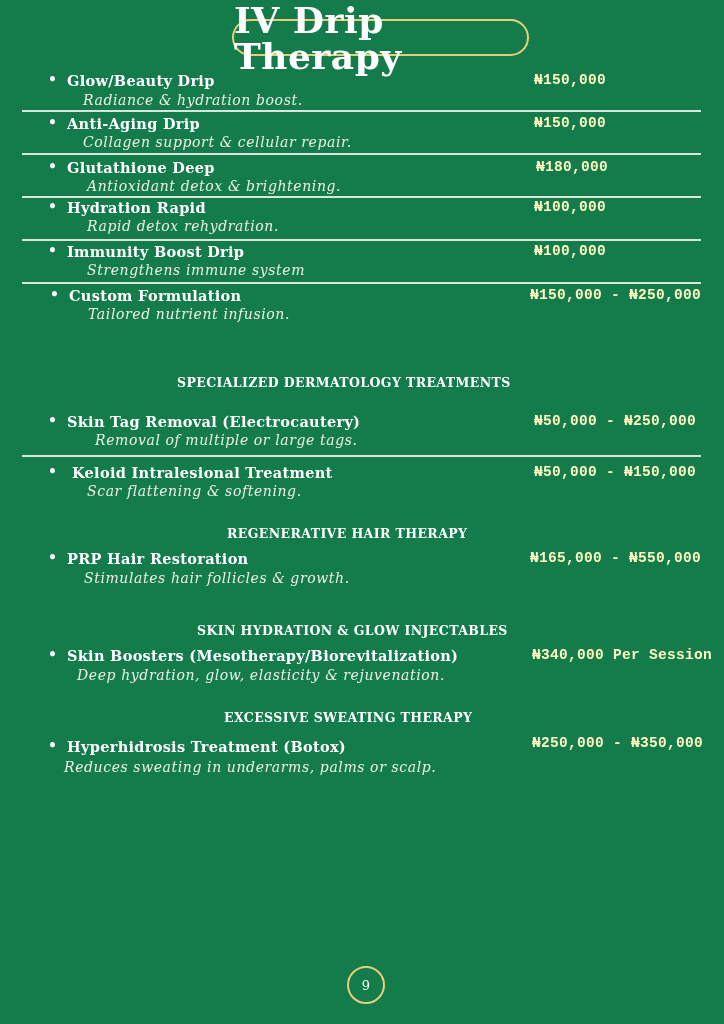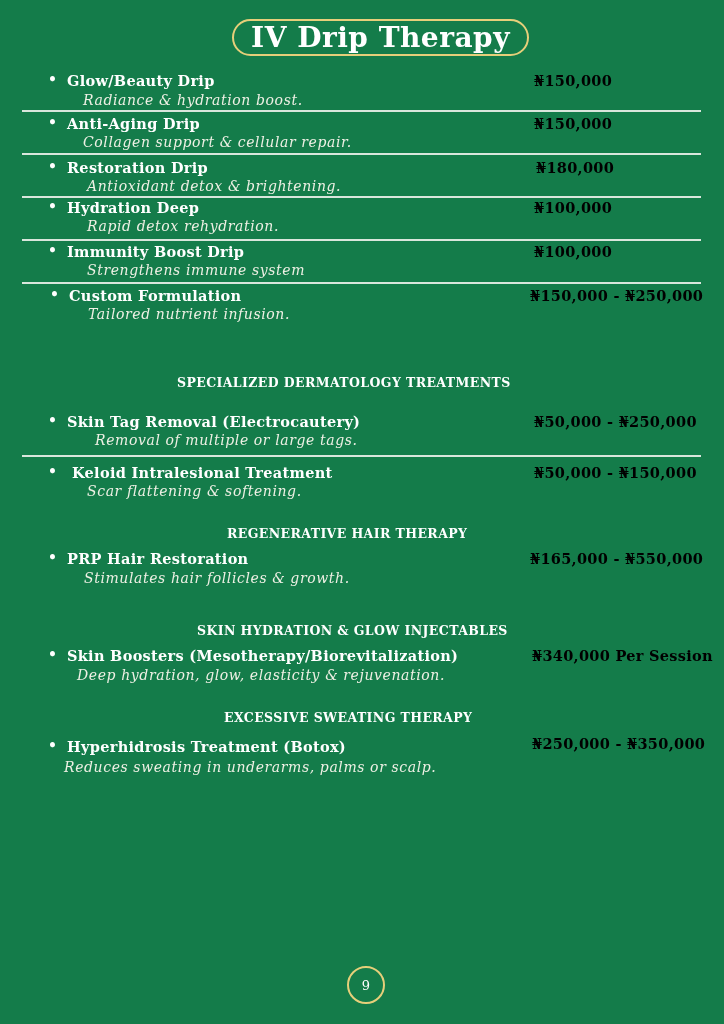--- a/index.html
+++ b/index.html
@@ -8,27 +8,27 @@
     background: #147c4a;
     color: #f4f1e6;
     font-family: "DejaVu Serif", "Liberation Serif", serif;
   }
   .title-pill {
     position: absolute; left: 232px; top: 19px; width: 297px; height: 37px;
     border: 2.5px solid #e6cf7a; border-radius: 22px; box-sizing: border-box;
     display: flex; align-items: center; justify-content: center;
   }
   .title-pill span {
-    font-size: 28px; font-weight: bold; color: #ffffff; letter-spacing: 0.5px;
+    font-size: 36px; font-weight: bold; color: #ffffff; letter-spacing: 0.5px;
     line-height: 1;
   }
   .abs { position: absolute; white-space: nowrap; }
   .name { font-size: 14.5px; font-weight: bold; color: #ffffff; letter-spacing: 0.3px; }
   .desc { font-size: 14px; font-style: italic; color: #eef0e4; letter-spacing: 0.6px; text-align: center; }
-  .price { font-size: 14.5px; font-weight: bold; color: #000000; letter-spacing: 0.3px; }
+  .price { font-size: 14.5px; font-weight: bold; color: #fef9c3; letter-spacing: 0.3px; font-family: Liberation Mono, monospace; }
   .bullet { font-size: 14px; font-weight: bold; color: #ffffff; }
   .section { font-size: 12.5px; font-weight: bold; color: #ffffff; letter-spacing: 0.4px; text-align: right; }
   .divider { position: absolute; left: 22px; width: 679px; height: 1.5px; background: #d9e6dc; }
   .page-num {
     position: absolute; left: 347px; top: 966px; width: 38px; height: 38px;
     border: 2.5px solid #e6cf7a; border-radius: 50%; box-sizing: border-box;
     display: flex; align-items: center; justify-content: center;
     font-size: 13px; color: #ffffff;
   }
 </style>
@@ -45,27 +45,27 @@
 <span class="abs price" style="left:534px;top:72px">₦150,000</span>
 <div class="divider" style="top:110px"></div>
 
 <span class="abs bullet" style="left:48px;top:114px">•</span>
 <span class="abs name" style="left:67px;top:115px">Anti-Aging Drip</span>
 <span class="abs desc" style="left:83px;top:134px">Collagen support &amp; cellular repair.</span>
 <span class="abs price" style="left:534px;top:115px">₦150,000</span>
 <div class="divider" style="top:153px"></div>
 
 <span class="abs bullet" style="left:48px;top:158px">•</span>
-<span class="abs name" style="left:67px;top:159px">Restoration Drip</span>
+<span class="abs name" style="left:67px;top:159px">Glutathione Deep</span>
 <span class="abs desc" style="left:87px;top:178px">Antioxidant detox &amp; brightening.</span>
 <span class="abs price" style="left:536px;top:159px">₦180,000</span>
 <div class="divider" style="top:196px"></div>
 
 <span class="abs bullet" style="left:48px;top:198px">•</span>
-<span class="abs name" style="left:67px;top:199px">Hydration Deep</span>
+<span class="abs name" style="left:67px;top:199px">Hydration Rapid</span>
 <span class="abs desc" style="left:87px;top:218px">Rapid detox rehydration.</span>
 <span class="abs price" style="left:534px;top:199px">₦100,000</span>
 <div class="divider" style="top:239px"></div>
 
 <span class="abs bullet" style="left:48px;top:242px">•</span>
 <span class="abs name" style="left:67px;top:243px">Immunity Boost Drip</span>
 <span class="abs desc" style="left:87px;top:262px">Strengthens immune system</span>
 <span class="abs price" style="left:534px;top:243px">₦100,000</span>
 <div class="divider" style="top:282px"></div>
 

